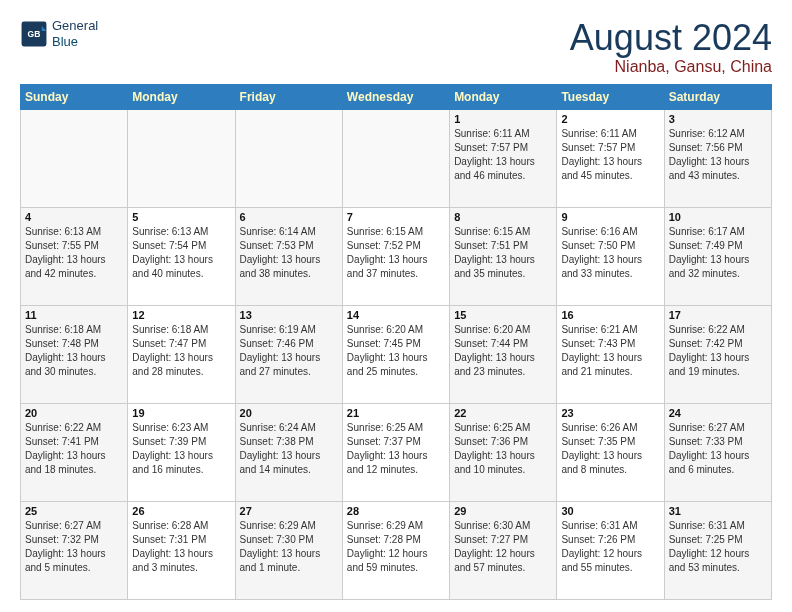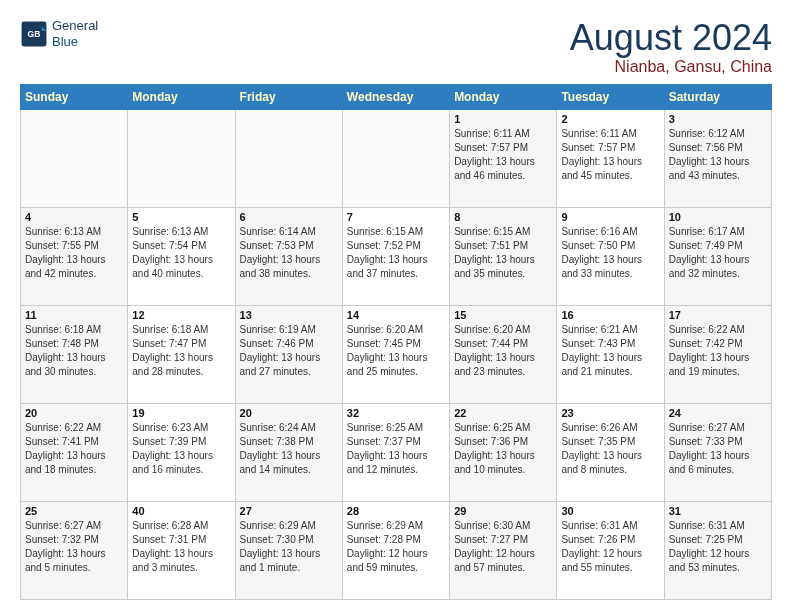--- a/index.html
+++ b/index.html
@@ -220,21 +220,21 @@
       </td>
           <td>
         <span class="day-number">19</span>
         <span class="day-info">Sunrise: 6:23 AM<br>Sunset: 7:39 PM<br>Daylight: 13 hours and 16 minutes.</span>
       </td>
           <td>
         <span class="day-number">20</span>
         <span class="day-info">Sunrise: 6:24 AM<br>Sunset: 7:38 PM<br>Daylight: 13 hours and 14 minutes.</span>
       </td>
           <td>
-        <span class="day-number">32</span>
+        <span class="day-number">21</span>
         <span class="day-info">Sunrise: 6:25 AM<br>Sunset: 7:37 PM<br>Daylight: 13 hours and 12 minutes.</span>
       </td>
           <td>
         <span class="day-number">22</span>
         <span class="day-info">Sunrise: 6:25 AM<br>Sunset: 7:36 PM<br>Daylight: 13 hours and 10 minutes.</span>
       </td>
           <td>
         <span class="day-number">23</span>
         <span class="day-info">Sunrise: 6:26 AM<br>Sunset: 7:35 PM<br>Daylight: 13 hours and 8 minutes.</span>
       </td>
@@ -242,21 +242,21 @@
         <span class="day-number">24</span>
         <span class="day-info">Sunrise: 6:27 AM<br>Sunset: 7:33 PM<br>Daylight: 13 hours and 6 minutes.</span>
       </td>
         </tr>
         <tr>
           <td>
         <span class="day-number">25</span>
         <span class="day-info">Sunrise: 6:27 AM<br>Sunset: 7:32 PM<br>Daylight: 13 hours and 5 minutes.</span>
       </td>
           <td>
-        <span class="day-number">40</span>
+        <span class="day-number">26</span>
         <span class="day-info">Sunrise: 6:28 AM<br>Sunset: 7:31 PM<br>Daylight: 13 hours and 3 minutes.</span>
       </td>
           <td>
         <span class="day-number">27</span>
         <span class="day-info">Sunrise: 6:29 AM<br>Sunset: 7:30 PM<br>Daylight: 13 hours and 1 minute.</span>
       </td>
           <td>
         <span class="day-number">28</span>
         <span class="day-info">Sunrise: 6:29 AM<br>Sunset: 7:28 PM<br>Daylight: 12 hours and 59 minutes.</span>
       </td>

